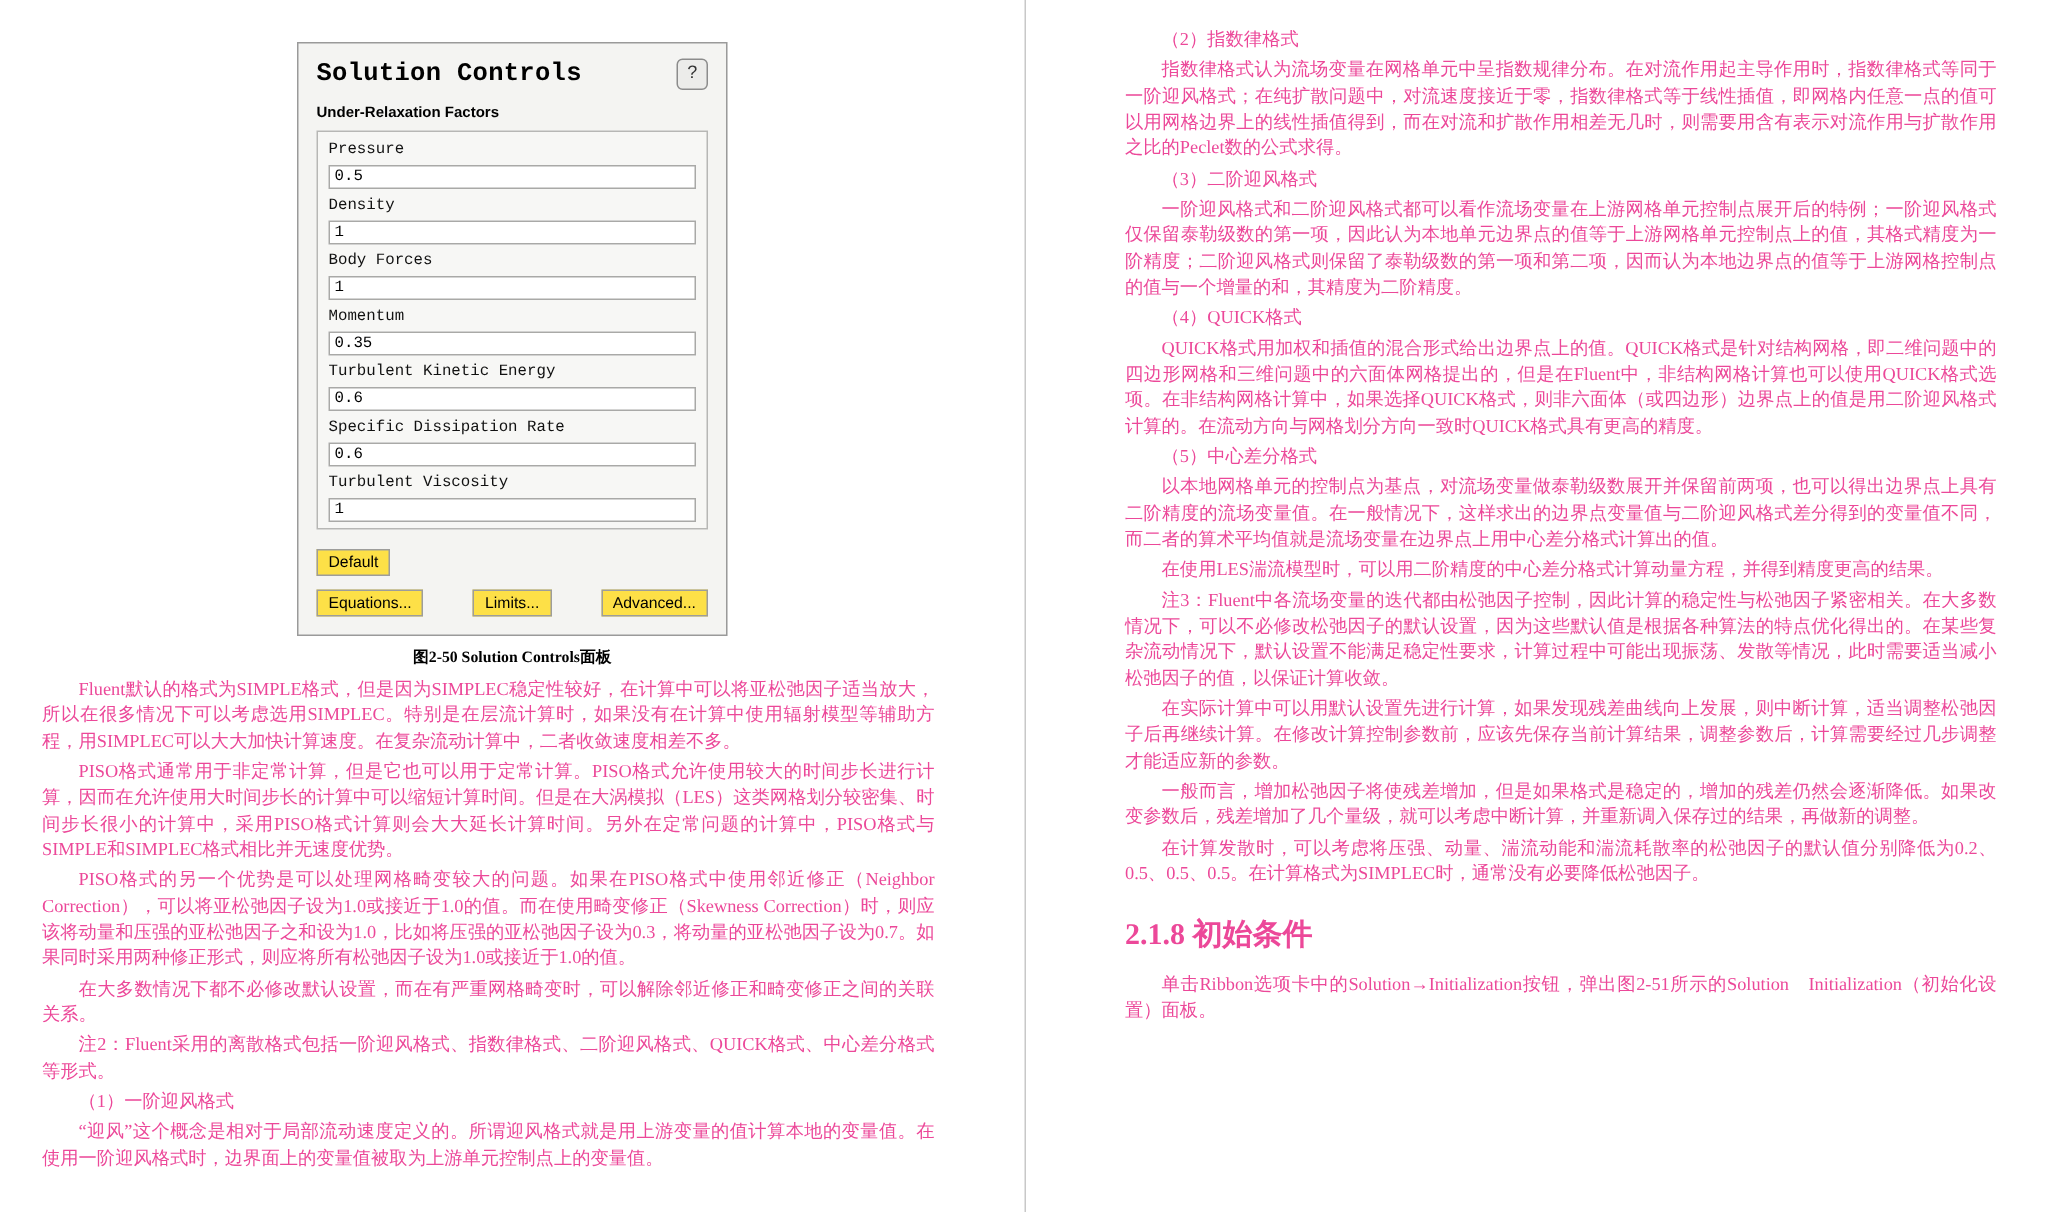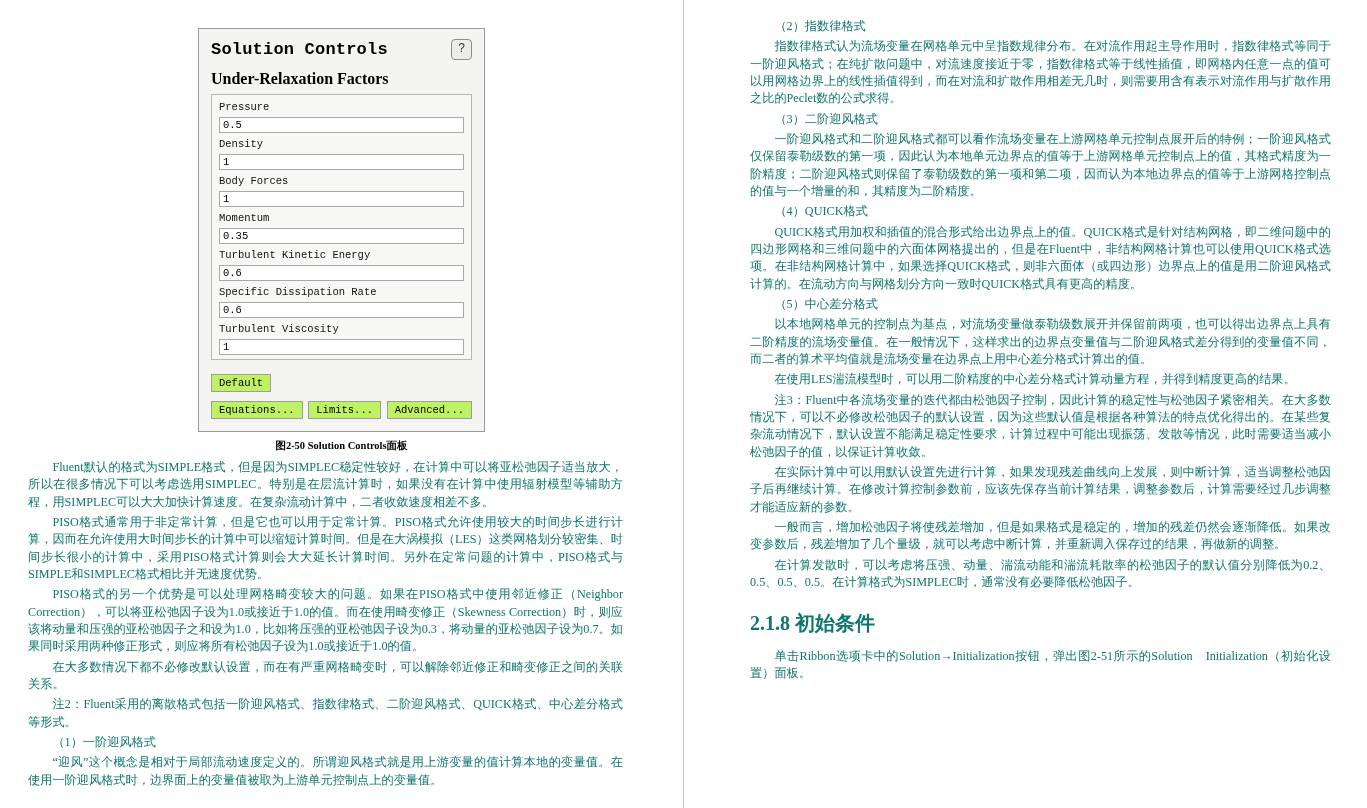--- a/index.html
+++ b/index.html
@@ -70,22 +70,22 @@
     border: 1px solid #8c8c8c;
     border-radius: 4px;
     background: #ececea;
     font-family: "Liberation Sans", sans-serif;
     font-size: 12px;
     line-height: 17px;
     text-align: center;
     color: #333;
   }
   .section-label {
-    font-family: Liberation Serif, serif;
-    font-size: 16px;
+    font-family: Liberation Sans, sans-serif;
+    font-size: 10px;
     font-weight: bold;
     margin-bottom: 6px;
   }
   .fields-box {
     border: 1px solid #b7b7b5;
     background: #f7f7f5;
     padding: 6px 7px 10px 7px;
     height: 266px;
     box-sizing: border-box;
   }
@@ -108,24 +108,24 @@
     font-family: "Liberation Mono", monospace;
     font-size: 10.5px;
     padding: 0 3px;
     color: #000;
     border-radius: 0;
   }
   .panel-buttons {
     margin-top: 12px;
   }
   .btn {
-    font-family: Liberation Mono, monospace;
+    font-family: Liberation Sans, sans-serif;
     font-size: 10.5px;
     border: 1px solid #9d9d9b;
-    background: #bef264;
+    background: #fde047;
     padding: 2px 7px;
     color: #000;
     border-radius: 0;
     cursor: default;
   }
   .btn-row-2 {
     margin-top: 9px;
     display: flex;
     justify-content: space-between;
   }
@@ -135,21 +135,21 @@
     font-weight: bold;
     margin-top: 7px;
     font-family: "Liberation Serif", serif;
   }
 
   
   .body-text {
     font-size: 12.2px;
     line-height: 1.42;
     text-align: justify;
-    color: #0f766e;
+    color: #ec4899;
   }
   .col-left .body-text {
     padding: 6px 60px 0 28px;
   }
   .col-right .body-text {
     padding: 18px 36px 0 66px;
   }
   .p {
     margin: 0 0 3px 0;
   }

